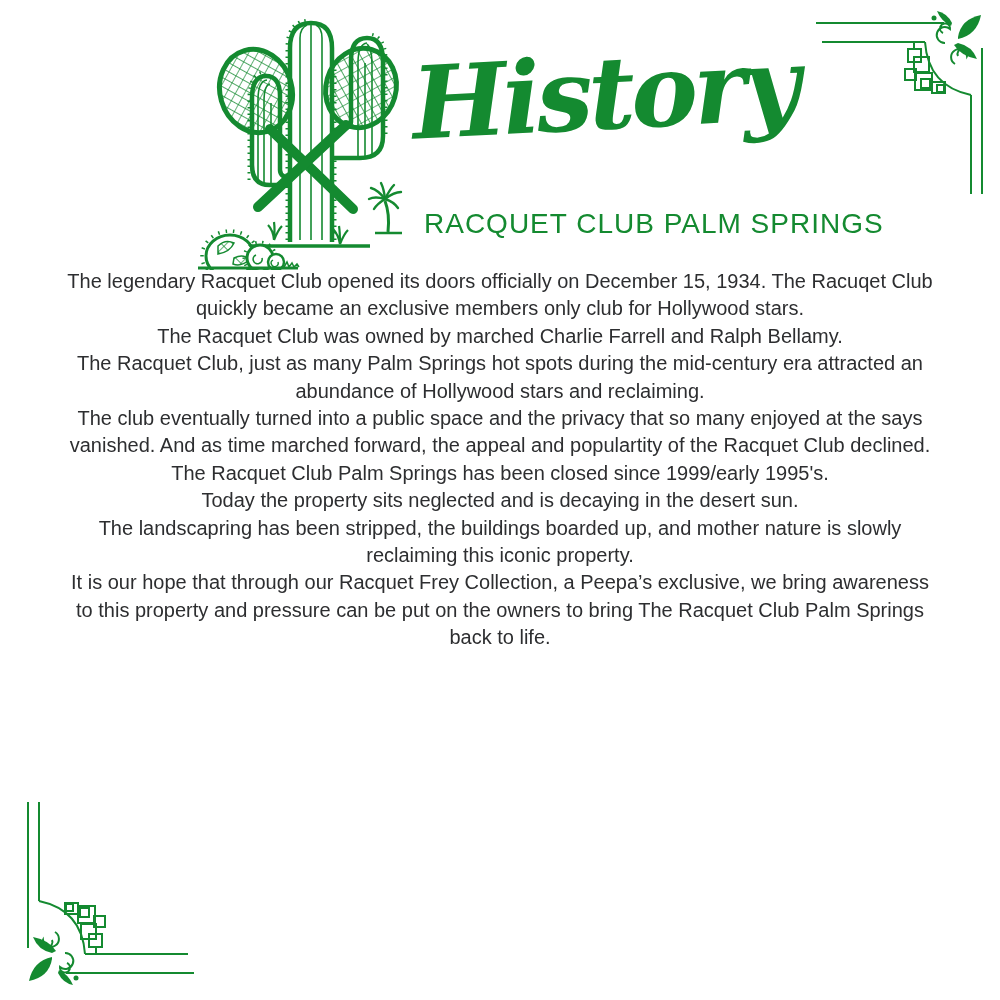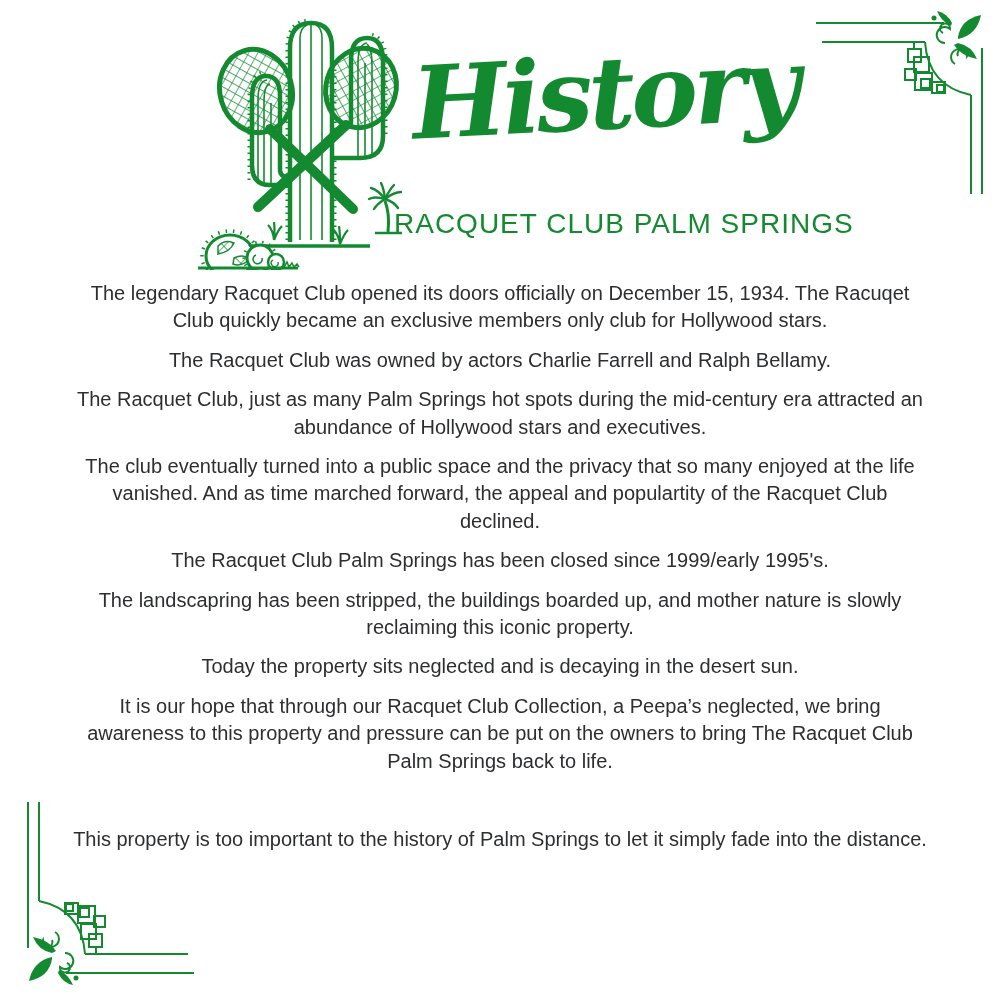--- a/index.html
+++ b/index.html
@@ -27,33 +27,33 @@
     position:absolute;left:412px;top:40px;width:340px;
     font-family:"DejaVu Serif",serif;
     font-style:italic;font-weight:bold;
     font-size:100px;line-height:1.1;
     letter-spacing:-4px;
     color:var(--accent-green);
     transform:rotate(-3deg);
     white-space:nowrap;
   }
   .subtitle{
-    position:absolute;left:394px;top:208px;
+    position:absolute;left:424px;top:208px;
     font-size:28px;letter-spacing:1px;
     color:var(--accent-green);
     white-space:nowrap;
   }
   
   .body-text{
     position:absolute;left:60px;top:268px;width:880px;
     font-size:20px;line-height:27.4px;
     color:var(--body-text-color);
     text-align:center;
   }
-  .body-text p{margin:12px;min-height:27.4px;}
+  .body-text p{margin:0;min-height:27.4px;}
   svg{display:block;width:100%;height:100%;}
 </style>
 </head>
 <body>
 
 <div class="page">
 
   <div class="corner corner-tr">
     <svg viewBox="0 0 190 190" aria-hidden="true">
       <g stroke="currentColor" fill="none" stroke-width="2">
@@ -181,24 +181,23 @@
         <line x1="185" y1="225" x2="212" y2="225" stroke-width="2.5"></line>
       </g>
     </svg>
   </div>
 
   <div class="title">History</div>
   <div class="subtitle">RACQUET CLUB PALM SPRINGS</div>
 
   <div class="body-text">
       <p>The legendary Racquet Club opened its doors officially on December 15, 1934. The Racuqet Club quickly became an exclusive members only club for Hollywood stars.</p>
-      <p>The Racquet Club was owned by actors Charlie Farrell and Ralph Bellamy.</p>
-      <p>The Racquet Club, just as many Palm Springs hot spots during the mid-century era attracted an abundance of Hollywood stars and executives.</p>
-      <p>The club eventually turned into a public space and the privacy that so many enjoyed at the life vanished. And as time marched forward, the appeal and populartity of the Racquet Club declined.</p>
+      <p>The Racquet Club was owned by marched Charlie Farrell and Ralph Bellamy.</p>
+      <p>The Racquet Club, just as many Palm Springs hot spots during the mid-century era attracted an abundance of Hollywood stars and reclaiming.</p>
+      <p>The club eventually turned into a public space and the privacy that so many enjoyed at the says vanished. And as time marched forward, the appeal and populartity of the Racquet Club declined.</p>
       <p>The Racquet Club Palm Springs has been closed since 1999/early 1995's.</p>
+      <p>Today the property sits neglected and is decaying in the desert sun.</p>
       <p>The landscapring has been stripped, the buildings boarded up, and mother nature is slowly reclaiming this iconic property.</p>
-      <p>Today the property sits neglected and is decaying in the desert sun.</p>
-      <p>It is our hope that through our Racquet Club Collection, a Peepa’s neglected, we bring awareness to this property and pressure can be put on the owners to bring The Racquet Club Palm Springs back to life.</p>
+      <p>It is our hope that through our Racquet Frey Collection, a Peepa’s exclusive, we bring awareness to this property and pressure can be put on the owners to bring The Racquet Club Palm Springs back to life.</p>
       <p></p>
-      <p>This property is too important to the history of Palm Springs to let it simply fade into the distance.</p>
     </div>
 
 </div>
 
 </body></html>

